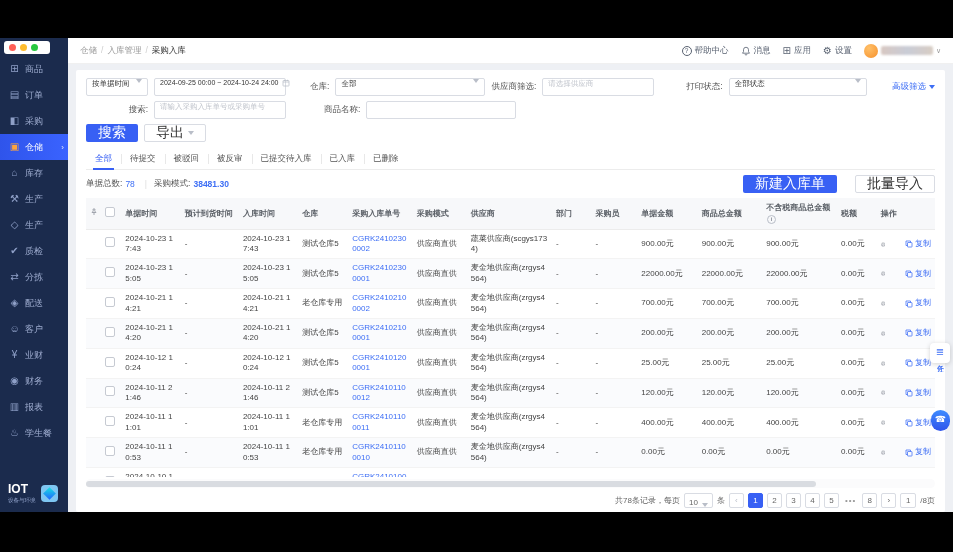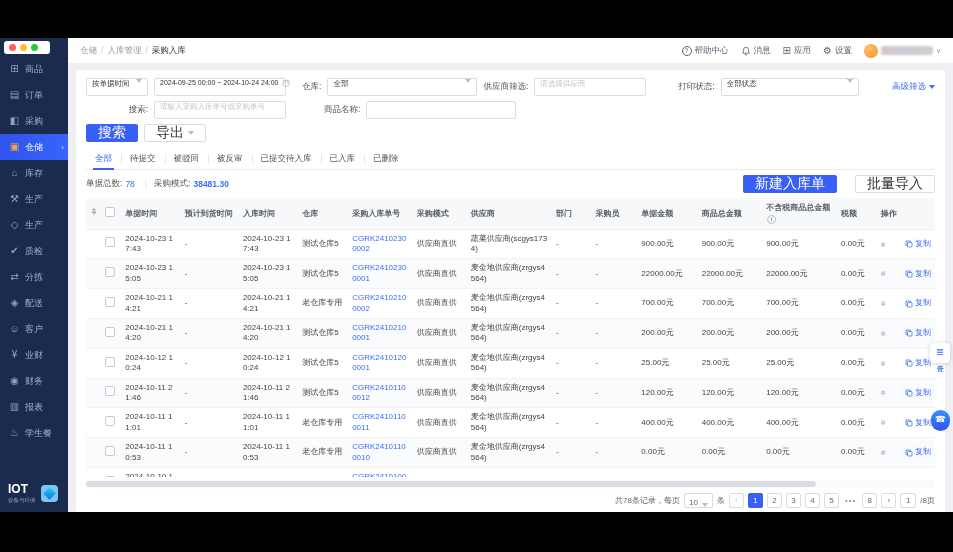--- a/index.html
+++ b/index.html
@@ -257,21 +257,21 @@
               <span>按单据时间</span>
                 <span class="caret"></span>
             </div>
             <div class="ctrl" style="width:132px">
               <span style="white-space:nowrap;font-size:7px">2024-09-25 00:00 ~ 2024-10-24 24:00</span>
               <svg style="margin-left:auto;flex-shrink:0" width="8" height="8" viewBox="0 0 16 16" fill="none" stroke="#b8bdc7" stroke-width="1.5">
                   <rect x="2" y="3" width="12" height="11" rx="1"></rect>
                   <path d="M2 6h12M5 1.5V4M11 1.5V4"></path>
                 </svg>
             </div>
-            <span class="lbl" style="margin-left:10px">仓库:</span>
+            <span class="lbl" style="margin-left:18px">仓库:</span>
             <div class="ctrl" style="width:150px">
               <span>全部</span>
                 <span class="caret"></span>
             </div>
             <span class="lbl">供应商筛选:</span>
             <div class="ctrl" style="width:112px">
               <input placeholder="请选择供应商" style="">
             </div>
             <span class="lbl" style="margin-left:26px">打印状态:</span>
             <div class="ctrl" style="width:138px">

